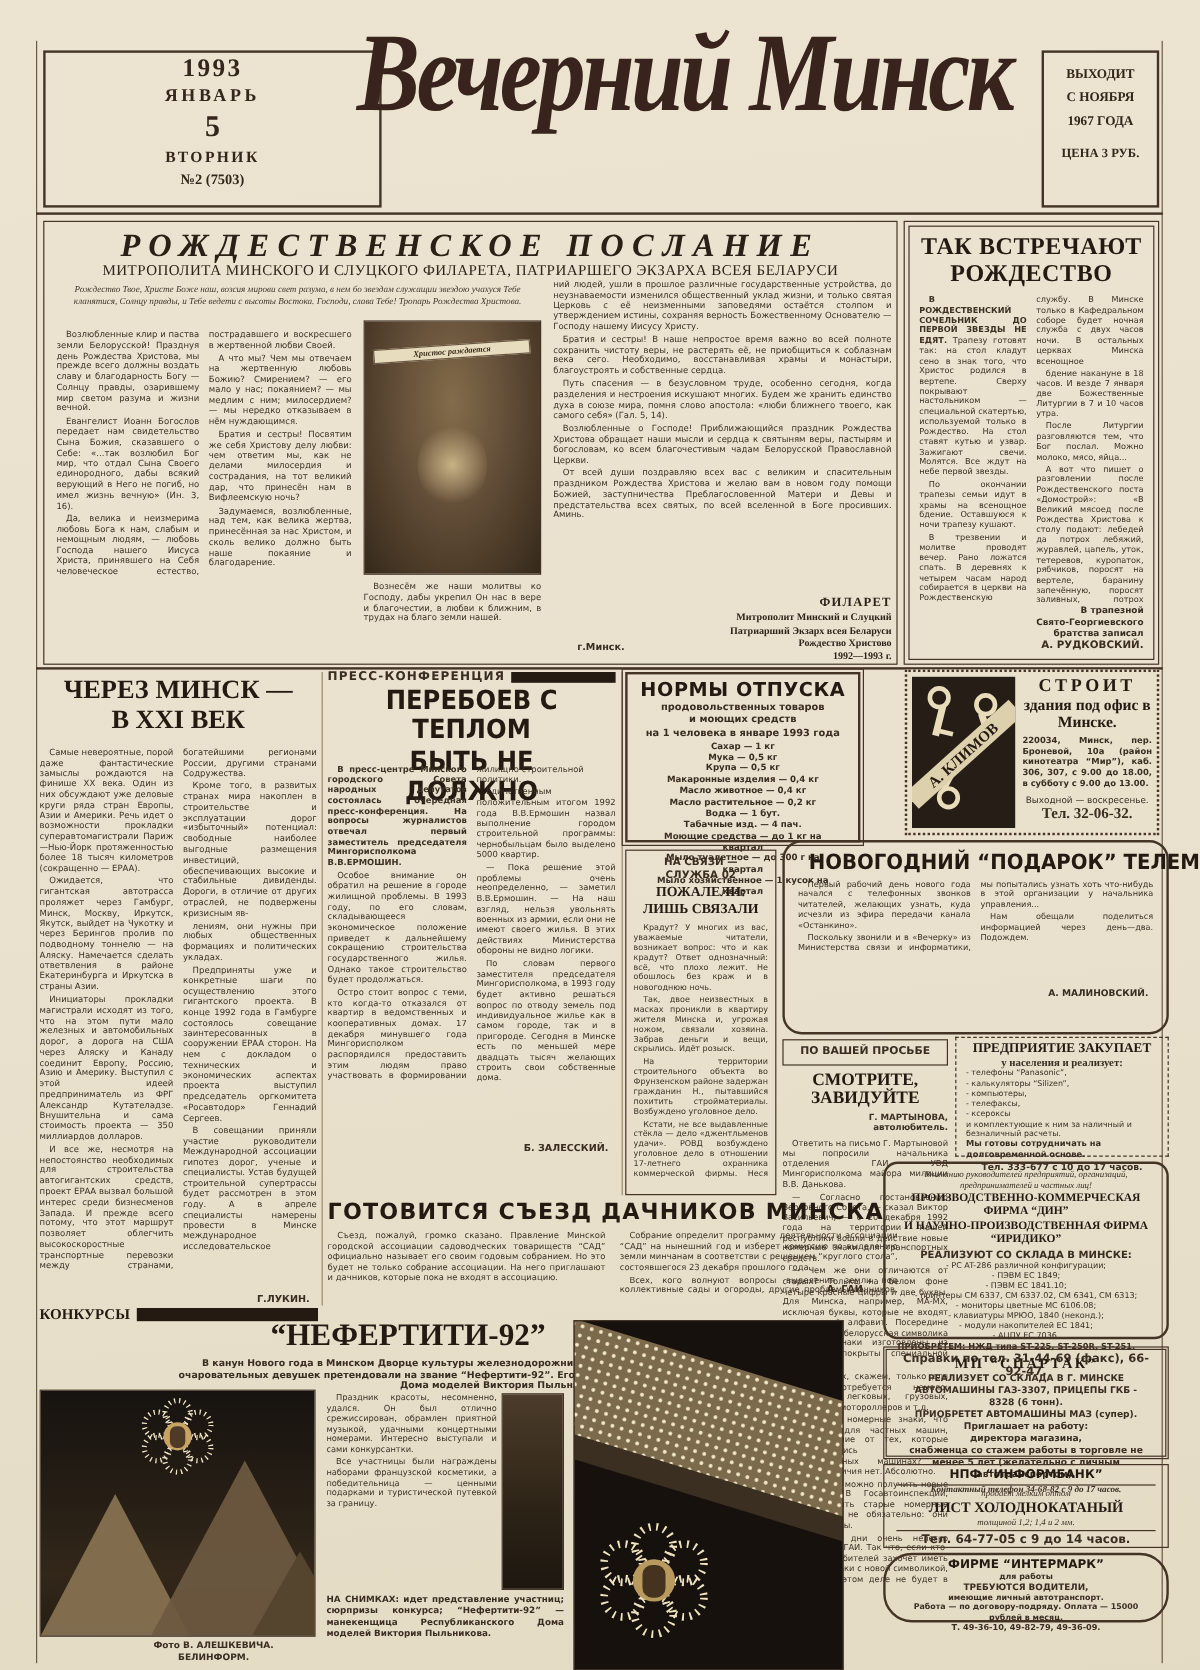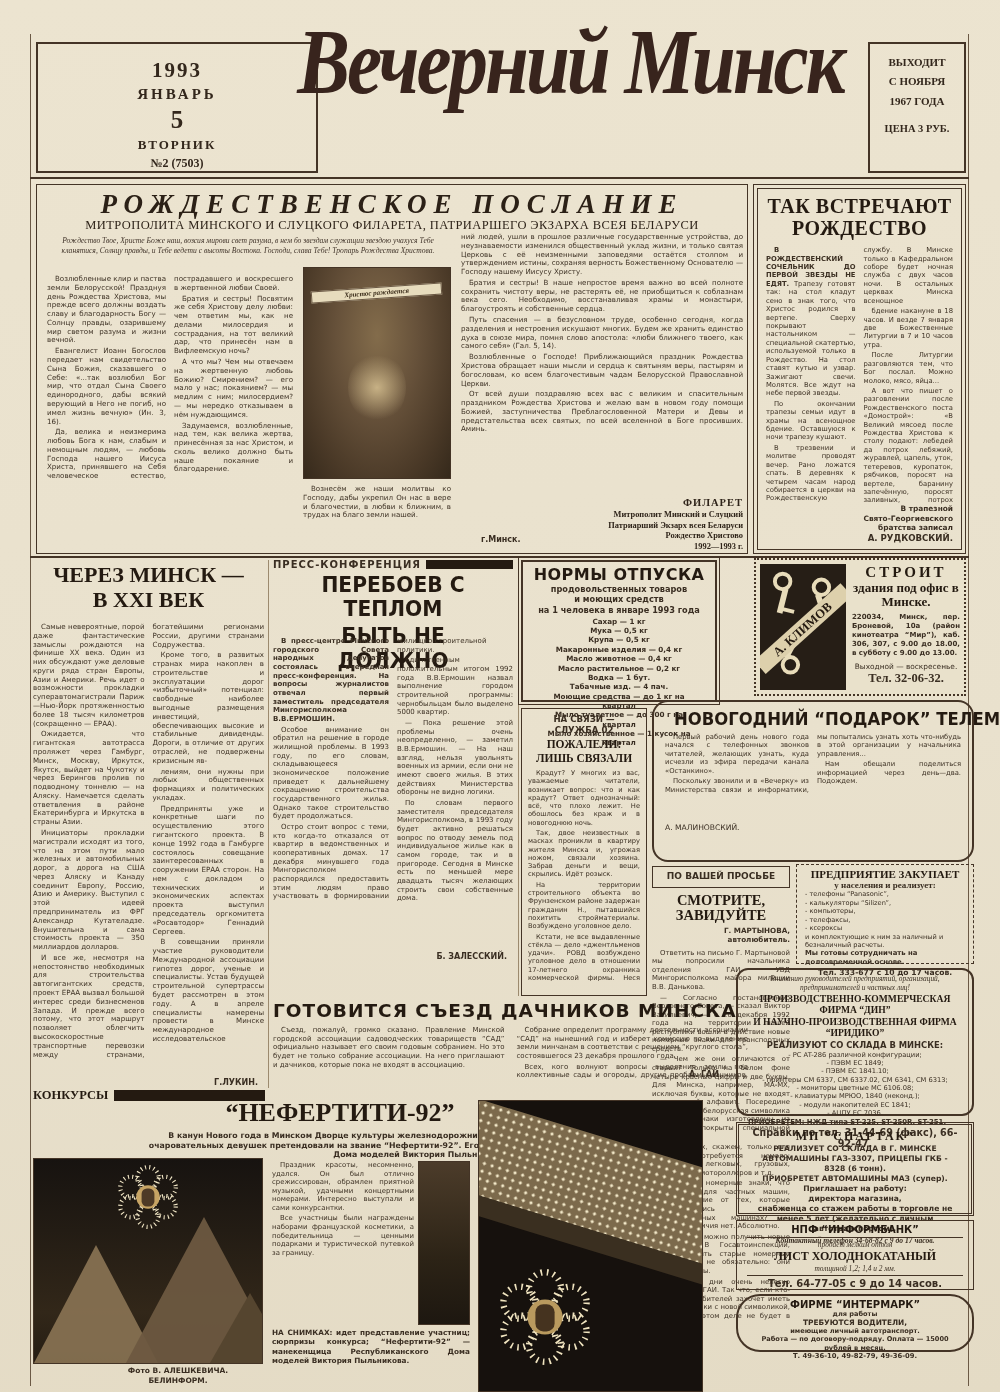--- a/index.html
+++ b/index.html
@@ -4,21 +4,21 @@
 <style>
   *{margin:0;padding:0;box-sizing:border-box}
   html,body{background:#857c6e}
   .page{position:relative;width:1000px;height:1392px;margin:0 auto;overflow:hidden;
     background:linear-gradient(175deg,#ece4d0 0%,#e9e1cd 55%,#e4dbc5 100%);
     color:#3a2e22;font-family:"DejaVu Sans",sans-serif}
   .b{font-weight:bold}
   .edge{position:absolute;top:34px;width:1px;height:1352px;background:#6b5945}
   
   .datebox{position:absolute;left:36px;top:42px;width:282px;height:131px;border:2px solid #443426;
-    display:flex;flex-direction:column;align-items:center;justify-content:flex-end;gap:3px;
+    display:flex;flex-direction:column;align-items:center;justify-content:flex-start;gap:3px;
     font-family:"Liberation Serif",serif;font-weight:bold;color:#33271c}
   .db-year{font-size:21px;letter-spacing:2px}
   .db-month{font-size:15px;letter-spacing:3px}
   .db-day{font-size:25px}
   .db-wd{font-size:13px;letter-spacing:2px}
   .db-issue{font-size:12px}
   .mast{position:absolute;left:268px;top:18px;width:604px;height:158px;text-align:center;
     font-family:"Liberation Serif",serif;font-style:italic;font-weight:bold;font-size:79px;
     letter-spacing:-3px;color:#38241d;transform:scaleY(1.18);transform-origin:50% 30%;white-space:nowrap}
   .sincebox{position:absolute;left:868px;top:42px;width:98px;height:131px;border:2px solid #443426;
@@ -98,21 +98,21 @@
   .kl-a{font-family:"Liberation Serif",serif;font-weight:bold;font-size:15px;letter-spacing:3px;color:#241a11}
   .kl-o{font-family:"Liberation Serif",serif;font-weight:bold;font-size:13px;line-height:1.1;color:#241a11}
   .kl-ad{margin-top:3px;font-weight:bold;font-size:7px;line-height:1.3;text-align:justify}
   .kl-n{margin-top:4px;font-size:7.4px}
   .kl-p{font-family:"Liberation Serif",serif;font-weight:bold;font-size:12.5px}
   
   .tv{position:absolute;left:652px;top:700px;width:322px;height:162px;border:2px solid #443426;
     border-radius:16px;padding:7px 11px}
   .tv-t{text-align:center;font-weight:bold;font-size:17.5px;color:#241a11;transform:scaleX(.94);white-space:nowrap}
   .tv-body{margin-top:4px;height:100px;font-size:6.8px}
-  .tv-sig{font-weight:normal;font-size:7.6px;margin-top:-10px;padding-right:4px}
+  .tv-sig{text-align:right;font-weight:bold;font-size:7.6px;margin-top:-10px;padding-right:4px}
   
   .plk{position:absolute;left:652px;top:866px;width:138px;height:22px;border:1.5px solid #443426;
     text-align:center;font-weight:bold;font-size:9px;line-height:19px}
   .plt{position:absolute;left:652px;width:138px;text-align:center;
     font-family:"Liberation Serif",serif;font-weight:bold;font-size:14.5px;color:#241a11}
   .pl-body{position:absolute;left:652px;top:924px;width:138px;height:462px;font-size:6.9px}
   .pl-letter{font-style:italic}
   .pl-ls{text-align:right;font-weight:bold;font-size:7.2px;line-height:1.3;margin:2px 0 4px}
   
   .buy{position:absolute;left:796px;top:864px;width:178px;height:100px;border:1.5px dashed #443426;
@@ -209,22 +209,22 @@
   <div class="hrule" style="left:30px;top:177px;width:939px;height:2px"></div>
 
   <div class="mainart">
     <div class="ma-title">РОЖДЕСТВЕНСКОЕ ПОСЛАНИЕ</div>
     <div class="ma-sub">МИТРОПОЛИТА МИНСКОГО И СЛУЦКОГО ФИЛАРЕТА, ПАТРИАРШЕГО ЭКЗАРХА ВСЕЯ БЕЛАРУСИ</div>
     <div class="ma-epi">Рождество Твое, Христе Боже наш, возсия мирови свет разума, в нем бо звездам служащии звездою учахуся Тебе кланятися, Солнцу правды, и Тебе ведети с высоты Востока. Господи, слава Тебе! Тропарь Рождества Христова.</div>
     <div class="ma-left t cols2">
         <p>Возлюбленные клир и паства земли Белорусской! Празднуя день Рождества Христова, мы прежде всего должны воздать славу и благодарность Богу — Солнцу правды, озарившему мир светом разума и жизни вечной.</p>
         <p>Евангелист Иоанн Богослов передает нам свидетельство Сына Божия, сказавшего о Себе: «...так возлюбил Бог мир, что отдал Сына Своего единородного, дабы всякий верующий в Него не погиб, но имел жизнь вечную» (Ин. 3, 16).</p>
         <p>Да, велика и неизмерима любовь Бога к нам, слабым и немощным людям, — любовь Господа нашего Иисуса Христа, принявшего на Себя человеческое естество, пострадавшего и воскресшего в жертвенной любви Своей.</p>
+        <p>А что мы? Чем мы отвечаем на жертвенную любовь Божию? Смирением? — его мало у нас; покаянием? — мы медлим с ним; милосердием? — мы нередко отказываем в нём нуждающимся.</p>
         <p>Братия и сестры! Посвятим же себя Христову делу любви: чем ответим мы, как не делами милосердия и сострадания, на тот великий дар, что принесён нам в Вифлеемскую ночь?</p>
-        <p>А что мы? Чем мы отвечаем на жертвенную любовь Божию? Смирением? — его мало у нас; покаянием? — мы медлим с ним; милосердием? — мы нередко отказываем в нём нуждающимся.</p>
         <p>Задумаемся, возлюбленные, над тем, как велика жертва, принесённая за нас Христом, и сколь велико должно быть наше покаяние и благодарение.</p>
       </div>
     <div class="ma-icon">
       <div class="ribbon">Христос раждается</div>
     </div>
     <div class="ma-under t">
         <p>Вознесём же наши молитвы ко Господу, дабы укрепил Он нас в вере и благочестии, в любви к ближним, в трудах на благо земли нашей.</p>
       </div>
     <div class="ma-right t">
         <p>ний людей, ушли в прошлое различные государственные устройства, до неузнаваемости изменился общественный уклад жизни, и только святая Церковь с её неизменными заповедями остаётся столпом и утверждением истины, сохраняя верность Божественному Основателю — Господу нашему Иисусу Христу.</p>

